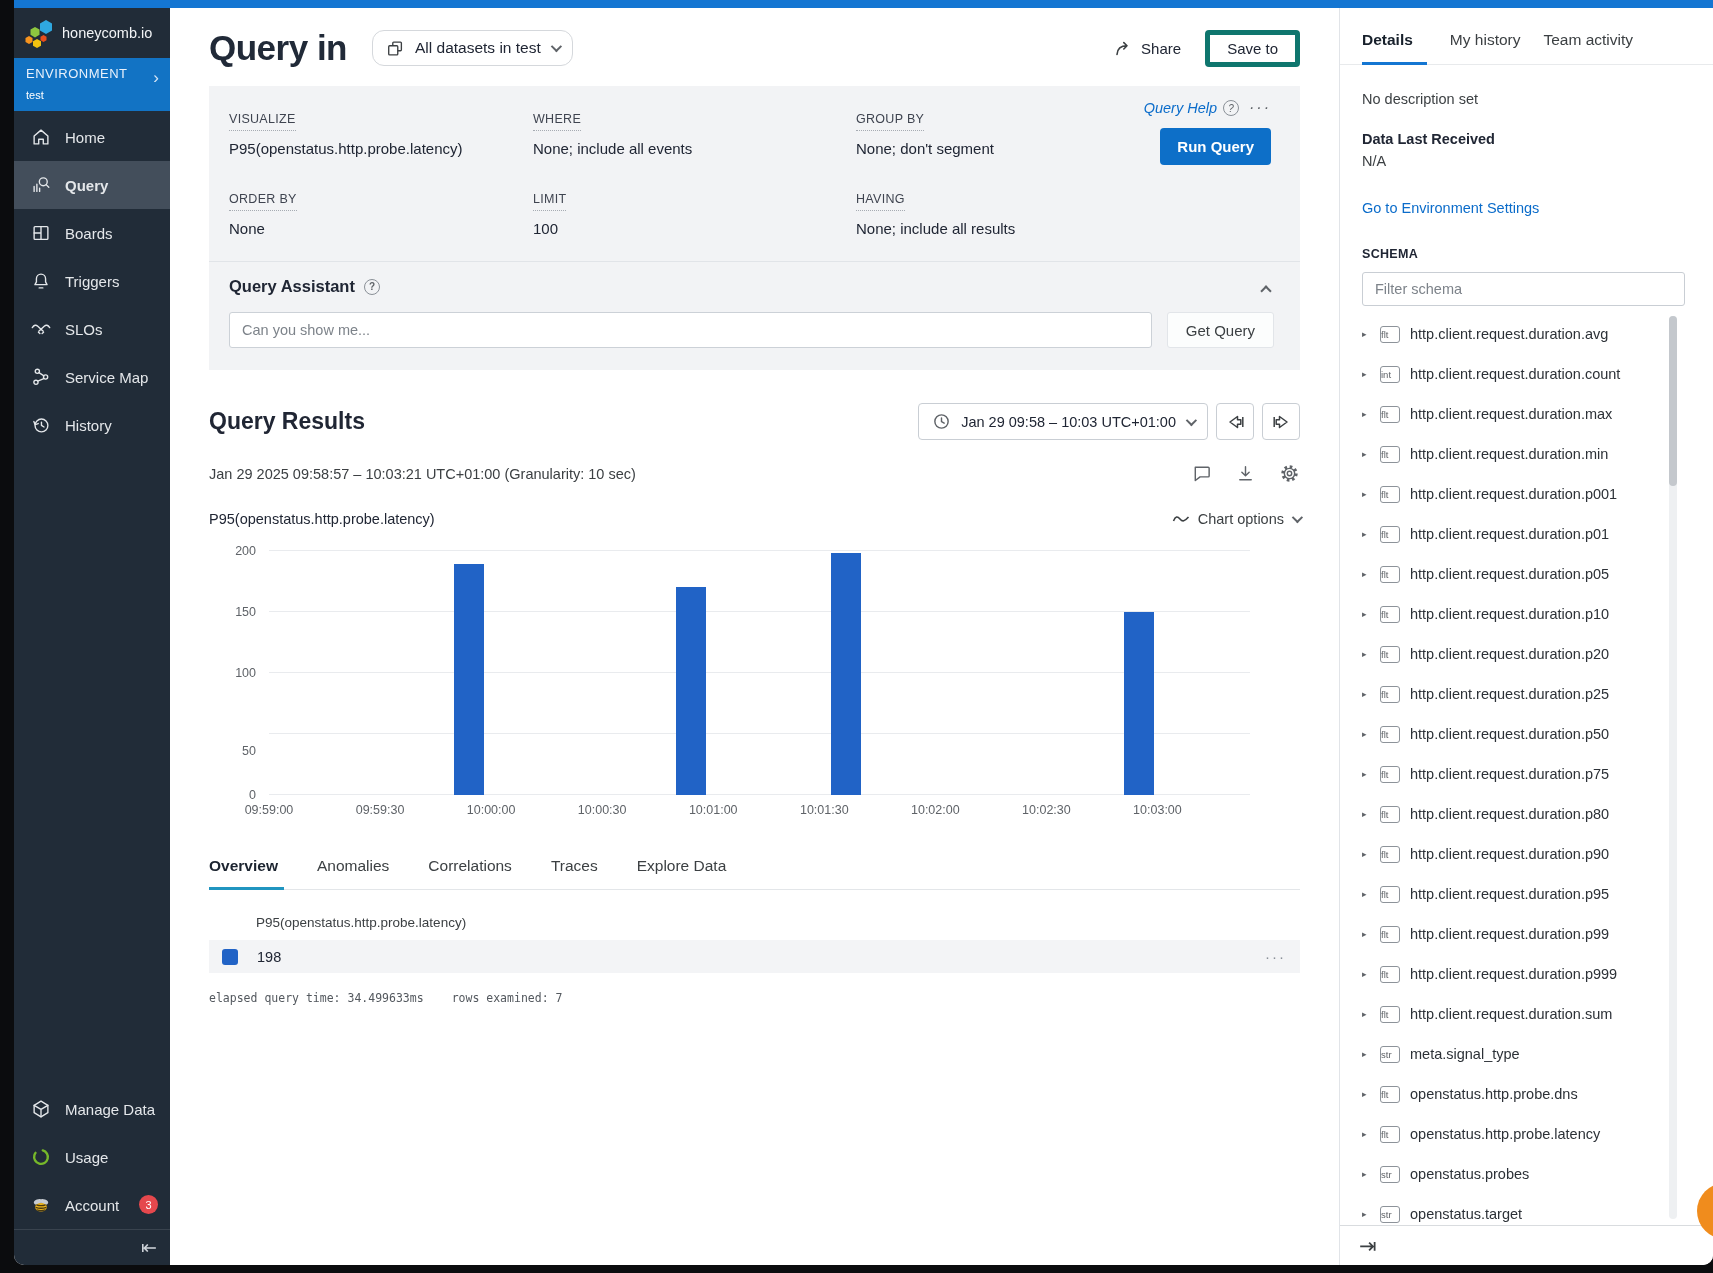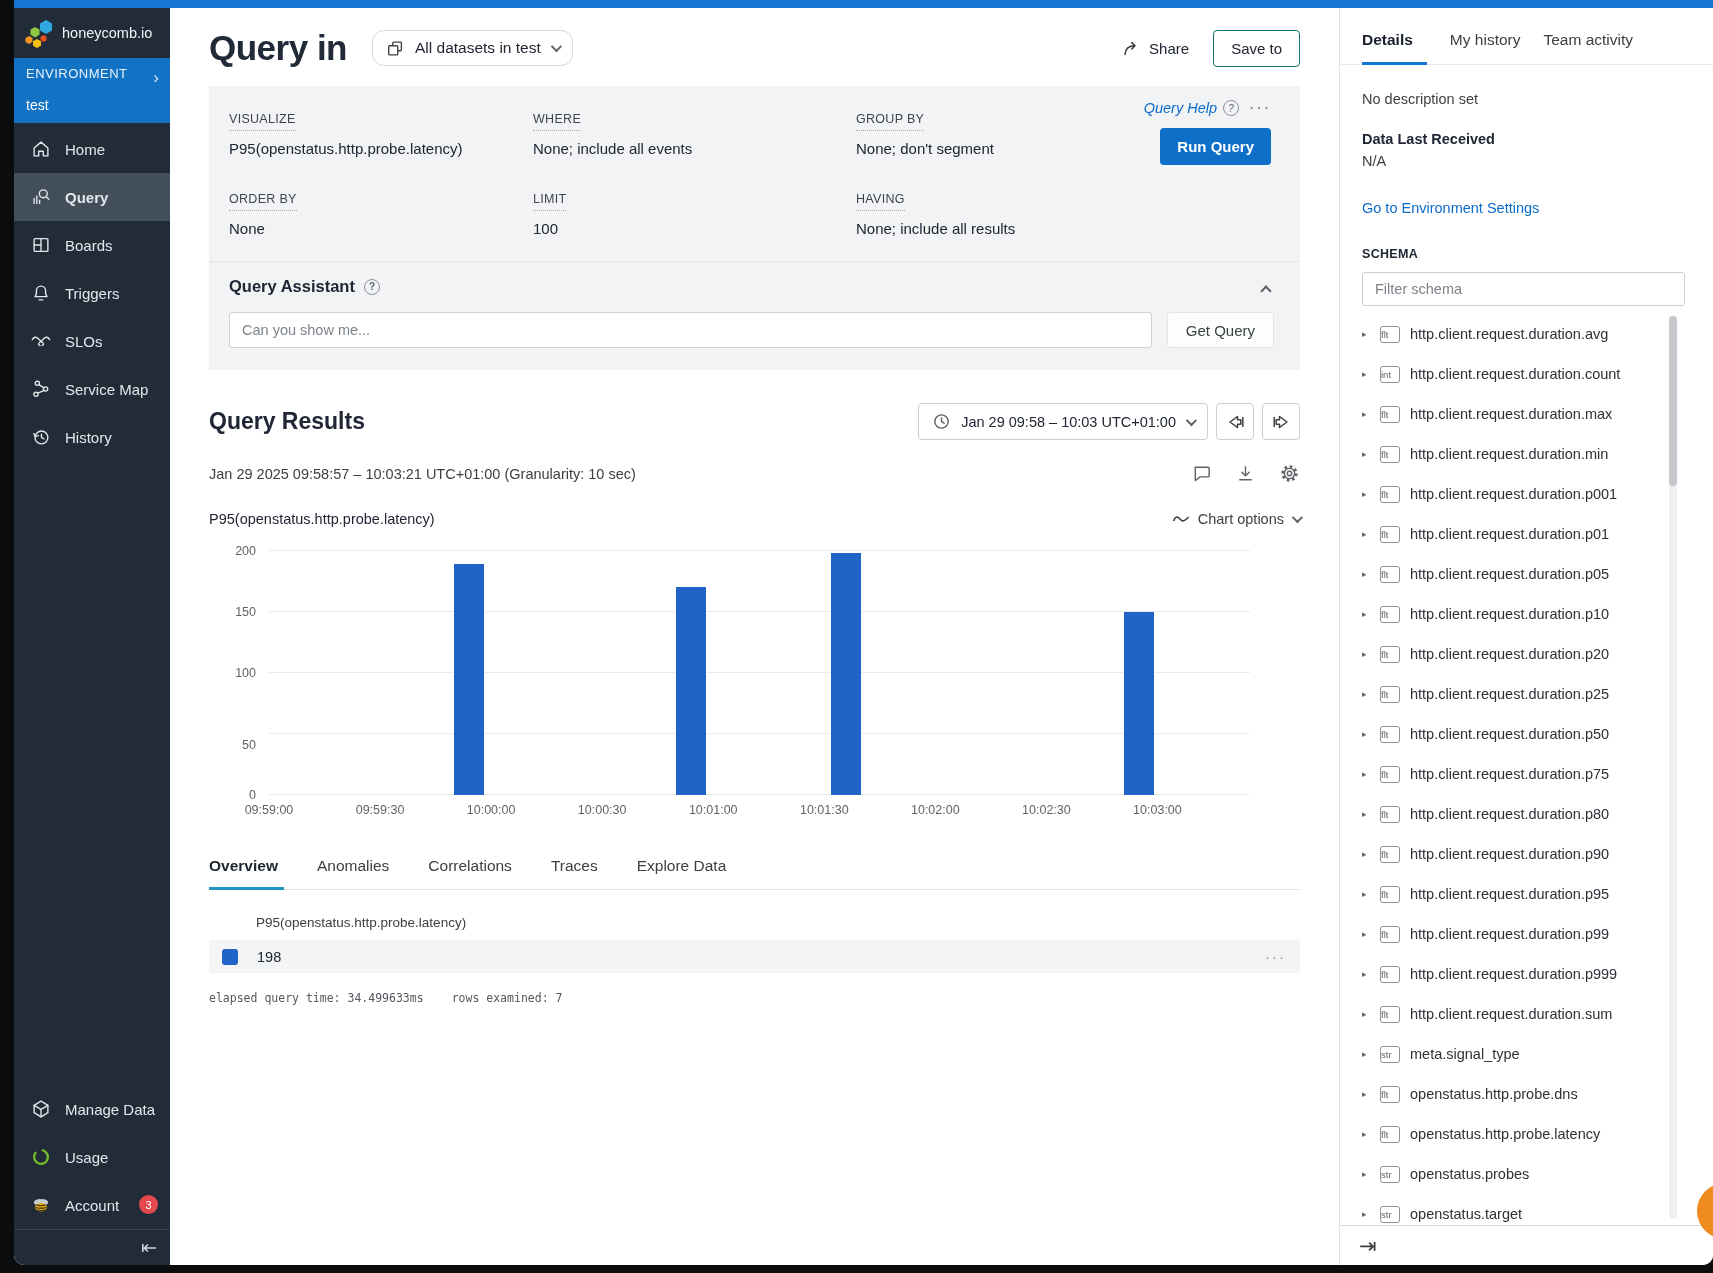--- a/index.html
+++ b/index.html
@@ -14,21 +14,21 @@
   .app-body { flex:1; display:flex; min-height:0; }
 
   
   .sidebar { width:156px; background:#212c38; color:#e6e9ec; display:flex;
              flex-direction:column; flex:none; }
   .logo-row { height:50px; display:flex; align-items:center; padding:0 10px; gap:4px; }
   .logo-row svg { width:34px; height:34px; }
   .logo-text { font-size:14.5px; color:#f2f4f6; }
   .env { background:#1273c4; padding:8px 12px 10px; position:relative; cursor:pointer; }
   .env-label { font-size:13px; letter-spacing:.5px; color:#e9f1fb; }
-  .env-name { font-size:14px; color:#fff; margin-top:16px; }
+  .env-name { font-size:11px; color:#fff; margin-top:8px; }
   .env-chev { position:absolute; right:11px; top:11px; color:#d8e6f6; font-size:17px; line-height:1; }
   .nav { padding-top:2px; }
   .nav-item { height:48px; display:flex; align-items:center; gap:13px; padding-left:16px;
               font-size:15px; color:#e4e7ea; cursor:pointer; position:relative; }
   .nav-item.active { background:#434e5b; font-weight:bold; }
   .nav-item svg { width:22px; height:22px; flex:none; }
   .badge { position:absolute; right:12px; top:14px; background:#e5484d; color:#fff;
            width:19px; height:19px; border-radius:50%; font-size:11px;
            display:flex; align-items:center; justify-content:center; }
   .sidebar-spacer { flex:1; }
@@ -38,21 +38,21 @@
 
   
   .main { flex:1; min-width:0; background:#fff; padding:0 39px; overflow:hidden; }
   .page-header { display:flex; align-items:center; margin-top:19px; height:42px; }
   .page-title { font-size:35px; font-weight:800; color:#212a38; letter-spacing:-.5px; }
   .dataset-btn { margin-left:25px; height:36px; border:1px solid #d5d8dc; border-radius:12px;
           display:flex; align-items:center; gap:10px; padding:0 13px; font-size:15.5px;
           background:#fff; cursor:pointer; }
   .header-actions { margin-left:auto; display:flex; align-items:center; gap:24px; }
   .share-btn { display:flex; gap:8px; align-items:center; font-size:15px; cursor:pointer; }
-  .saveto-btn { height:37px; border:1px solid #0f766e; background:#fff; border-radius:4px;
+  .saveto-btn { height:37px; border:5px solid #0f766e; background:#fff; border-radius:4px;
           padding:0 17px; font-size:15px; display:flex; align-items:center; cursor:pointer; }
   .chev { width:8px; height:8px; border-right:2px solid #5f6368; border-bottom:2px solid #5f6368;
           transform:rotate(45deg) translateY(-2px); display:inline-block; }
   .chev.up { transform:rotate(-135deg); }
 
   
   .builder { margin-top:17px; background:#f2f3f5; position:relative; }
   .builder-grid { display:grid; grid-template-columns:304px 323px auto;
           row-gap:32px; padding:23px 250px 24px 20px; }
   .b-label { display:inline-block; font-size:12.5px; color:#3f4450; letter-spacing:.3px;
@@ -395,21 +395,21 @@
           <span>Chart options</span>
           <span class="chev"></span>
         </div>
       </div>
 
       <div class="chart">
         <div class="plot" id="chart-plot">
             <div class="gridline" style="bottom: 0px;"></div>
             <div class="ytick" style="bottom: -7px;">0</div>
             <div class="gridline" style="bottom: 61.0577px;"></div>
-            <div class="ytick" style="bottom: 43px;">50</div>
+            <div class="ytick" style="bottom: 37px;">50</div>
             <div class="gridline" style="bottom: 122.115px;"></div>
             <div class="ytick" style="bottom: 115.115px;">100</div>
             <div class="gridline" style="bottom: 183.173px;"></div>
             <div class="ytick" style="bottom: 176.173px;">150</div>
             <div class="gridline" style="bottom: 244.231px;"></div>
             <div class="ytick" style="bottom: 237.231px;">200</div>
             <div class="xtick" style="left: 0%;">09:59:00</div>
             <div class="xtick" style="left: 11.3208%;">09:59:30</div>
             <div class="xtick" style="left: 22.6415%;">10:00:00</div>
             <div class="xtick" style="left: 33.9623%;">10:00:30</div>

